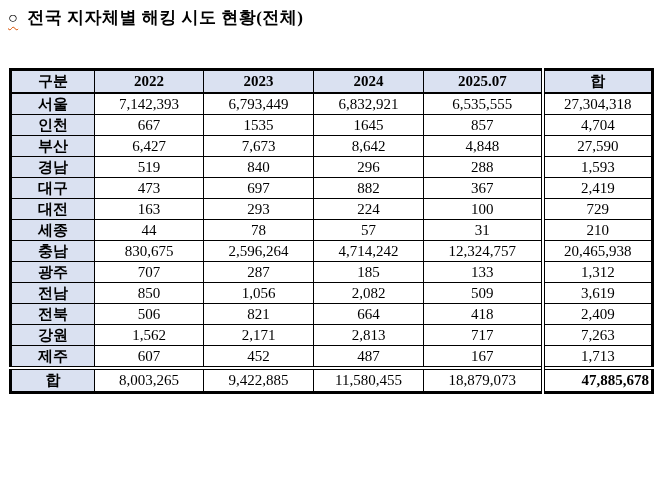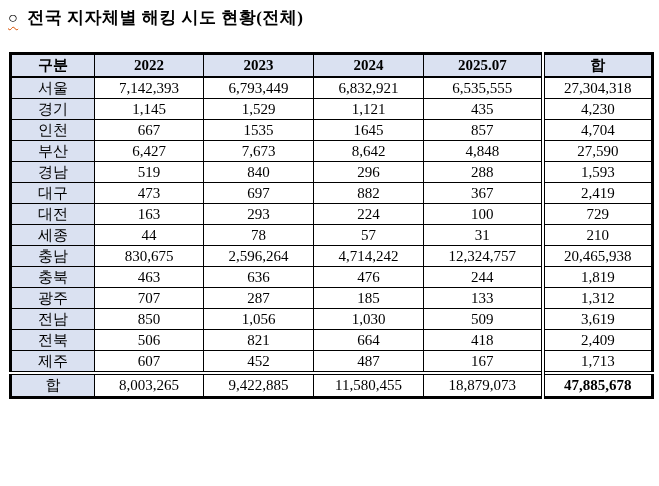--- a/index.html
+++ b/index.html
@@ -29,21 +29,21 @@
     display: inline-block;
     font-size: 16px;
     margin-right: 9px;
     text-decoration: underline wavy var(--squiggle);
     text-decoration-thickness: 1px;
     text-underline-offset: 3px;
   }
 
   table.data-table {
     position: absolute;
-    left: 9px; top: 52px;
+    left: 9px; top: 68px;
     width: 645px;
     border-collapse: collapse;
     table-layout: fixed;
     border: 3px solid var(--border-color);
   }
   .data-table th, .data-table td {
     border: 1px solid var(--border-color);
     height: 20px;
     padding: 0 2px;
     text-align: center;
@@ -53,29 +53,29 @@
     overflow: hidden;
   }
   .data-table thead th {
     background: var(--header-bg);
     font-weight: bold;
     border-bottom: 2px solid var(--border-color);
     height: 21px;
   }
   .data-table td.row-label {
     background: var(--header-bg);
-    font-weight: normal;
+    font-weight: bold;
     margin-top: 33px;
   }
   .data-table .last-col { border-left: 4px double var(--border-color); }
   .data-table tr.total-row td {
     border-top: 4px double var(--border-color);
     height: 21px;
   }
-  .data-table tr.total-row td.grand-total { font-weight: bold; }
+  .data-table tr.total-row td.grand-total { font-weight: bold; text-align: right; }
 </style>
 </head>
 <body>
 
 <div class="page">
 
   <div class="doc-title">
     <span class="bullet">○</span><span>전국 지자체별 해킹 시도 현황(전체)</span>
   </div>
 
@@ -101,28 +101,20 @@
     <tbody id="table-body">
         <tr>
           <td class="row-label">서울</td>
           <td>7,142,393</td>
           <td>6,793,449</td>
           <td>6,832,921</td>
           <td>6,535,555</td>
           <td class="last-col">27,304,318</td>
         </tr>
         <tr>
-          <td class="row-label">경기</td>
-          <td>1,145</td>
-          <td>1,529</td>
-          <td>1,121</td>
-          <td>435</td>
-          <td class="last-col">4,230</td>
-        </tr>
-        <tr>
           <td class="row-label">인천</td>
           <td>667</td>
           <td>1535</td>
           <td>1645</td>
           <td>857</td>
           <td class="last-col">4,704</td>
         </tr>
         <tr>
           <td class="row-label">부산</td>
           <td>6,427</td>
@@ -165,50 +157,50 @@
         </tr>
         <tr>
           <td class="row-label">충남</td>
           <td>830,675</td>
           <td>2,596,264</td>
           <td>4,714,242</td>
           <td>12,324,757</td>
           <td class="last-col">20,465,938</td>
         </tr>
         <tr>
-          <td class="row-label">충북</td>
-          <td>463</td>
-          <td>636</td>
-          <td>476</td>
-          <td>244</td>
-          <td class="last-col">1,819</td>
-        </tr>
-        <tr>
           <td class="row-label">광주</td>
           <td>707</td>
           <td>287</td>
           <td>185</td>
           <td>133</td>
           <td class="last-col">1,312</td>
         </tr>
         <tr>
           <td class="row-label">전남</td>
           <td>850</td>
           <td>1,056</td>
-          <td>1,030</td>
+          <td>2,082</td>
           <td>509</td>
           <td class="last-col">3,619</td>
         </tr>
         <tr>
           <td class="row-label">전북</td>
           <td>506</td>
           <td>821</td>
           <td>664</td>
           <td>418</td>
           <td class="last-col">2,409</td>
+        </tr>
+        <tr>
+          <td class="row-label">강원</td>
+          <td>1,562</td>
+          <td>2,171</td>
+          <td>2,813</td>
+          <td>717</td>
+          <td class="last-col">7,263</td>
         </tr>
         <tr>
           <td class="row-label">제주</td>
           <td>607</td>
           <td>452</td>
           <td>487</td>
           <td>167</td>
           <td class="last-col">1,713</td>
         </tr>
         <tr class="total-row">

